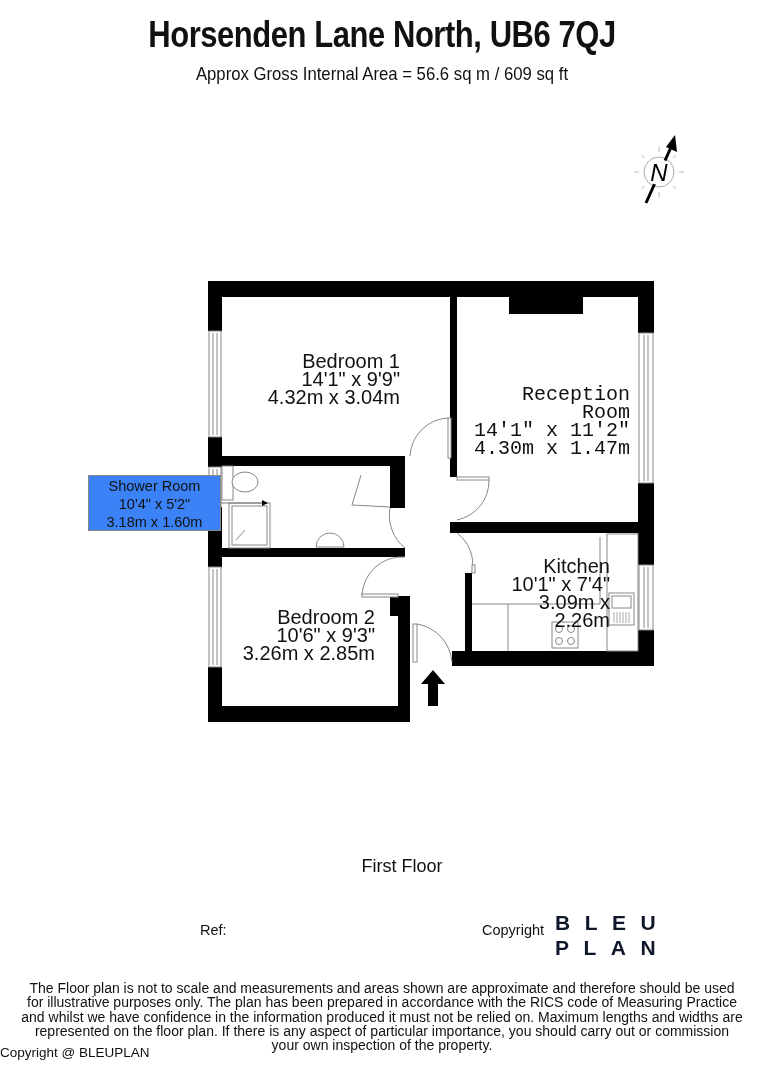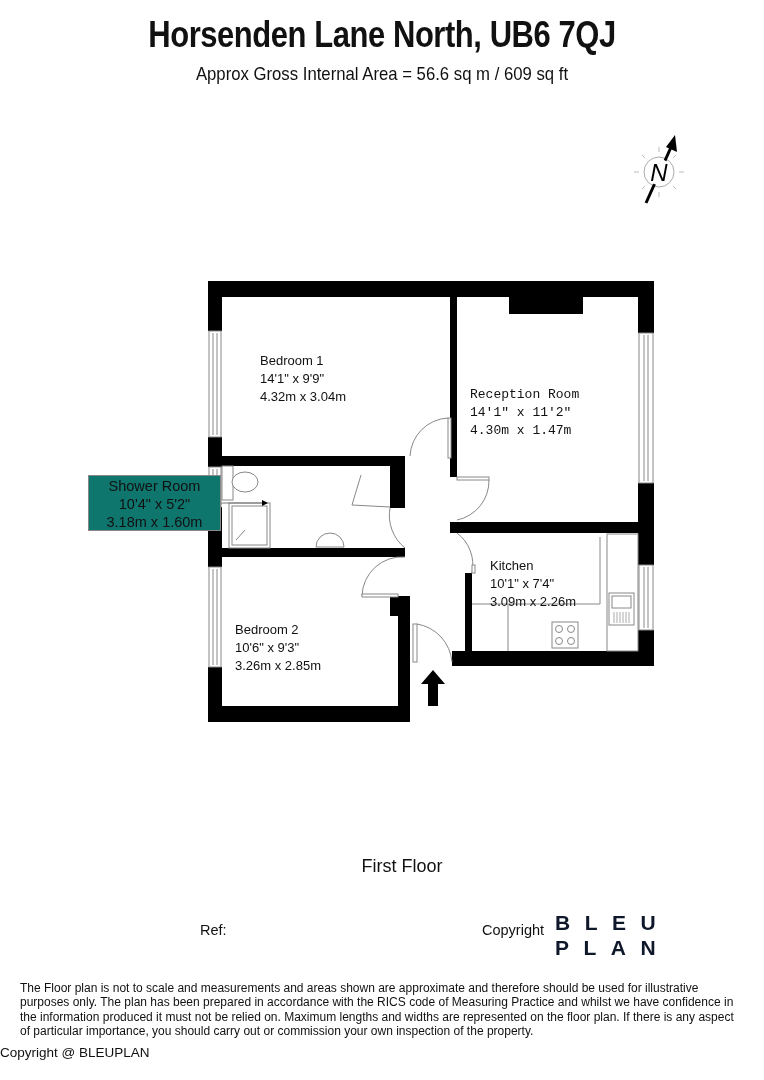--- a/index.html
+++ b/index.html
@@ -1,26 +1,26 @@
 <!DOCTYPE html>
 <html><head>
 <meta charset="utf-8">
 <style>
   html, body { margin: 0; padding: 0; background: #ffffff; }
   body { width: 764px; height: 1080px; position: relative; overflow: hidden; font-family: "Liberation Sans", sans-serif; color: #111; }
   .title { position: absolute; top: 14px; left: 0; width: 764px; text-align: center; font-size: 36px; font-weight: bold; letter-spacing: -0.5px; transform: scaleX(0.86); transform-origin: center; }
   .subtitle { position: absolute; top: 63px; left: 0; width: 764px; text-align: center; font-size: 19px; transform: scaleX(0.88); transform-origin: center; }
   svg.plan { position: absolute; left: 0; top: 0; }
-  .room-label { position: absolute; text-align: left; font-size: 13px; line-height: 18px; }
-  .callout { position: absolute; left: 88px; top: 475px; width: 133px; height: 56px; border: 1px solid #888; background: #0f766e; text-align: center; font-size: 14.5px; line-height: 18px; padding-top: 1px; box-sizing: border-box; }
+  .room-label { position: absolute; text-align: right; font-size: 20px; line-height: 18px; }
+  .callout { position: absolute; left: 88px; top: 475px; width: 133px; height: 56px; border: 1px solid #888; background: #3b82f6; text-align: center; font-size: 14.5px; line-height: 18px; padding-top: 1px; box-sizing: border-box; }
   .floor-label { position: absolute; top: 856px; left: 0; width: 804px; text-align: center; font-size: 18px; }
   .ref { position: absolute; top: 922px; left: 200px; font-size: 14.5px; }
   .copyright-label { position: absolute; top: 922px; left: 482px; font-size: 14.5px; }
   .logo { position: absolute; left: 555px; top: 910px; color: #0f172a; font-weight: bold; font-size: 21px; letter-spacing: 14.5px; line-height: 25px; }
-  .disclaimer { position: absolute; top: 981px; left: 20px; width: 724px; text-align: left; font-size: 12px; line-height: 14.3px; }
+  .disclaimer { position: absolute; top: 981px; left: 20px; width: 724px; text-align: center; font-size: 14px; line-height: 14.3px; }
   .copyright-footer { position: absolute; top: 1045px; left: 0; width: 764px; text-align: left; font-size: 13.5px; }
 </style>
 </head>
 <body>
 
 <div class="title">Horsenden Lane North, UB6 7QJ</div>
 <div class="subtitle">Approx Gross Internal Area = 56.6 sq m / 609 sq ft</div>
 
 <svg class="plan" width="764" height="1080" viewBox="0 0 764 1080">
 
@@ -167,21 +167,21 @@
 <div class="callout">
   <div>Shower Room</div>
   <div>10'4" x 5'2"</div>
   <div>3.18m x 1.60m</div>
 </div>
 <div class="room-label" style="left:490px; top:557px; width:120px;">
   <div>Kitchen</div>
   <div>10'1" x 7'4"</div>
   <div>3.09m x 2.26m</div>
 </div>
-<div class="room-label" style="left:235px; top:608px; width:140px;margin-top:13px;">
+<div class="room-label" style="left:235px; top:608px; width:140px;">
   <div>Bedroom 2</div>
   <div>10'6" x 9'3"</div>
   <div>3.26m x 2.85m</div>
 </div>
 
 <div class="floor-label">First Floor</div>
 <div class="ref">Ref:</div>
 <div class="copyright-label">Copyright</div>
 <div class="logo">
   <div>BLEU</div>

